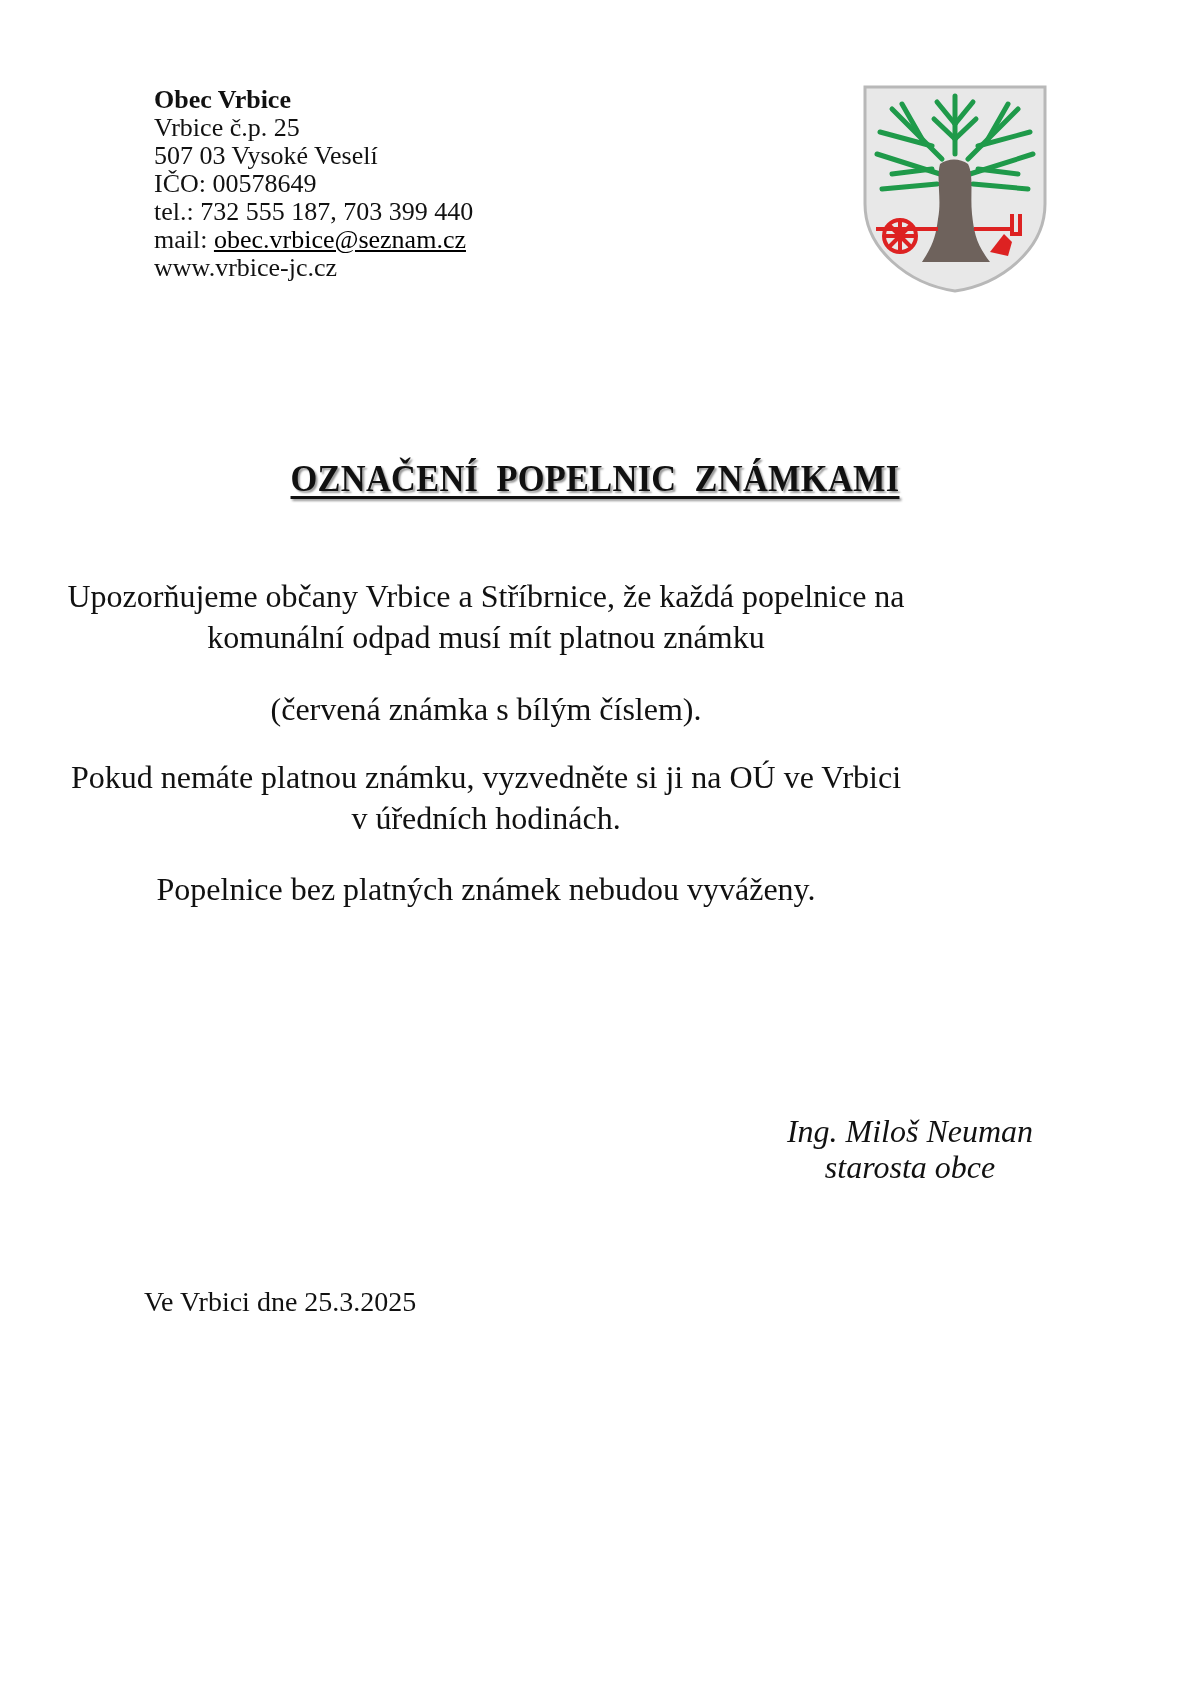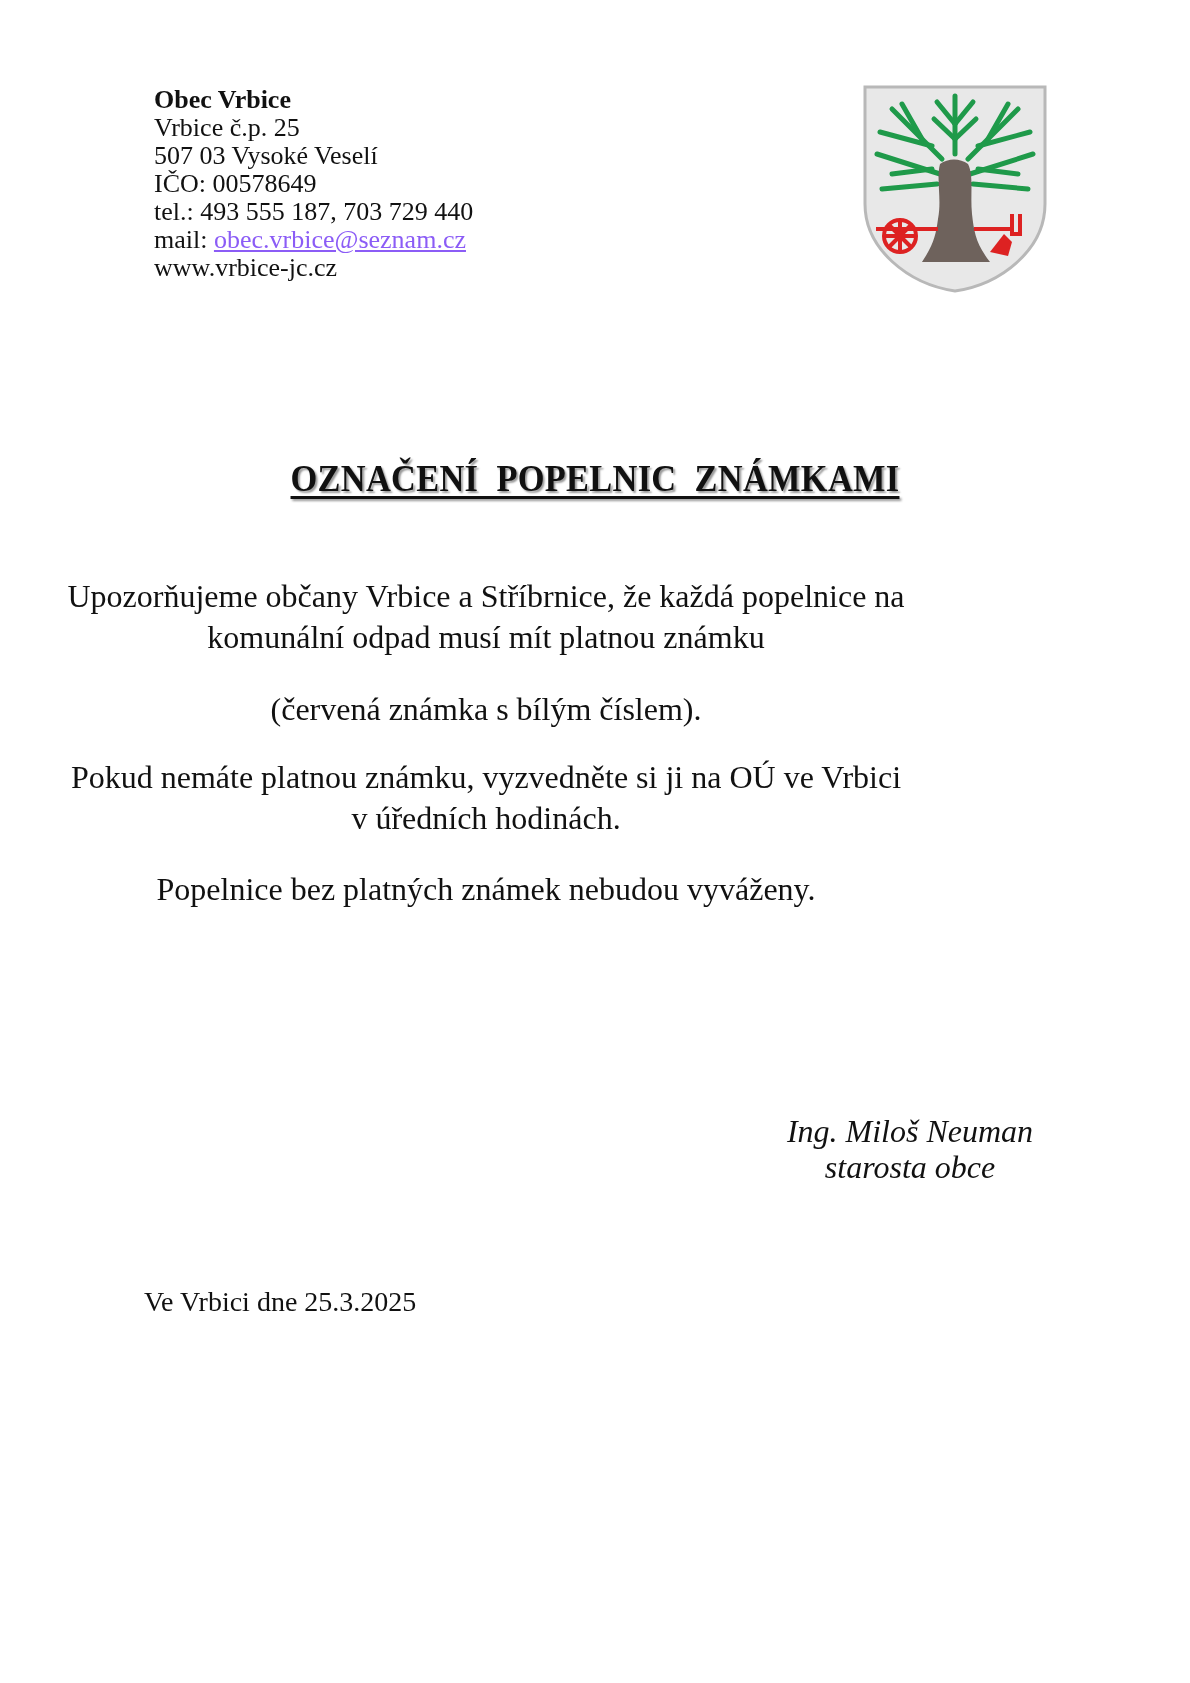--- a/index.html
+++ b/index.html
@@ -1,20 +1,20 @@
 <!DOCTYPE html>
 <html><head>
   <meta charset="utf-8">
   <style>
     html, body { margin: 0; padding: 0; background: #ffffff; }
     body { width: 1190px; height: 1683px; position: relative; overflow: hidden;
            font-family: "Liberation Serif", "DejaVu Serif", serif; color: #111; }
     .header { position: absolute; left: 154px; top: 86px; font-size: 26px; line-height: 28px; }
     .header .org { font-weight: bold; }
-    .header a { color: #8b5cf6; text-decoration: underline; }
+    .header a { color: #000000; text-decoration: underline; }
     .crest { position: absolute; left: 862px; top: 84px; width: 186px; height: 210px; }
     .title { position: absolute; left: 0; width: 1190px; top: 457px; text-align: center;
              font-size: 37px; font-weight: bold; letter-spacing: 0.3px; word-spacing: 10px;
              text-decoration: underline; text-decoration-thickness: 3px; text-underline-offset: 5px;
              text-shadow: 2px 2px 2px #9a9a9a; transform: scaleX(0.93); }
     .para { position: absolute; left: 0; width: 972px; text-align: center; font-size: 32px; line-height: 41px; }
     .p1 { top: 576px; }
     .p2 { top: 689px; }
     .p3 { top: 757px; }
     .p4 { top: 869px; }
@@ -23,21 +23,21 @@
     .date { position: absolute; left: 144px; top: 1286px; font-size: 28px; }
   </style>
 </head>
 <body>
 
 <div class="header">
   <div class="org">Obec Vrbice</div>
   <div>Vrbice č.p. 25</div>
   <div>507 03 Vysoké Veselí</div>
   <div>IČO: 00578649</div>
-  <div>tel.: 493 555 187, 703 729 440</div>
+  <div>tel.: 732 555 187, 703 399 440</div>
   <div><span>mail: </span><a>obec.vrbice@seznam.cz</a></div>
   <div>www.vrbice-jc.cz</div>
 </div>
 
 <div class="crest">
   <svg viewBox="0 0 186 210" width="186" height="210">
     <path d="M3 3 H183 V120 C183 165 140 200 93 207 C46 200 3 165 3 120 Z" fill="#e8e8e8" stroke="#b8b8b8" stroke-width="3"></path>
     <g stroke="#1f9a4a" stroke-width="5" stroke-linecap="round" fill="none">
       <path d="M80 75 L30 25"></path>
         <path d="M60 55 L40 20"></path>

